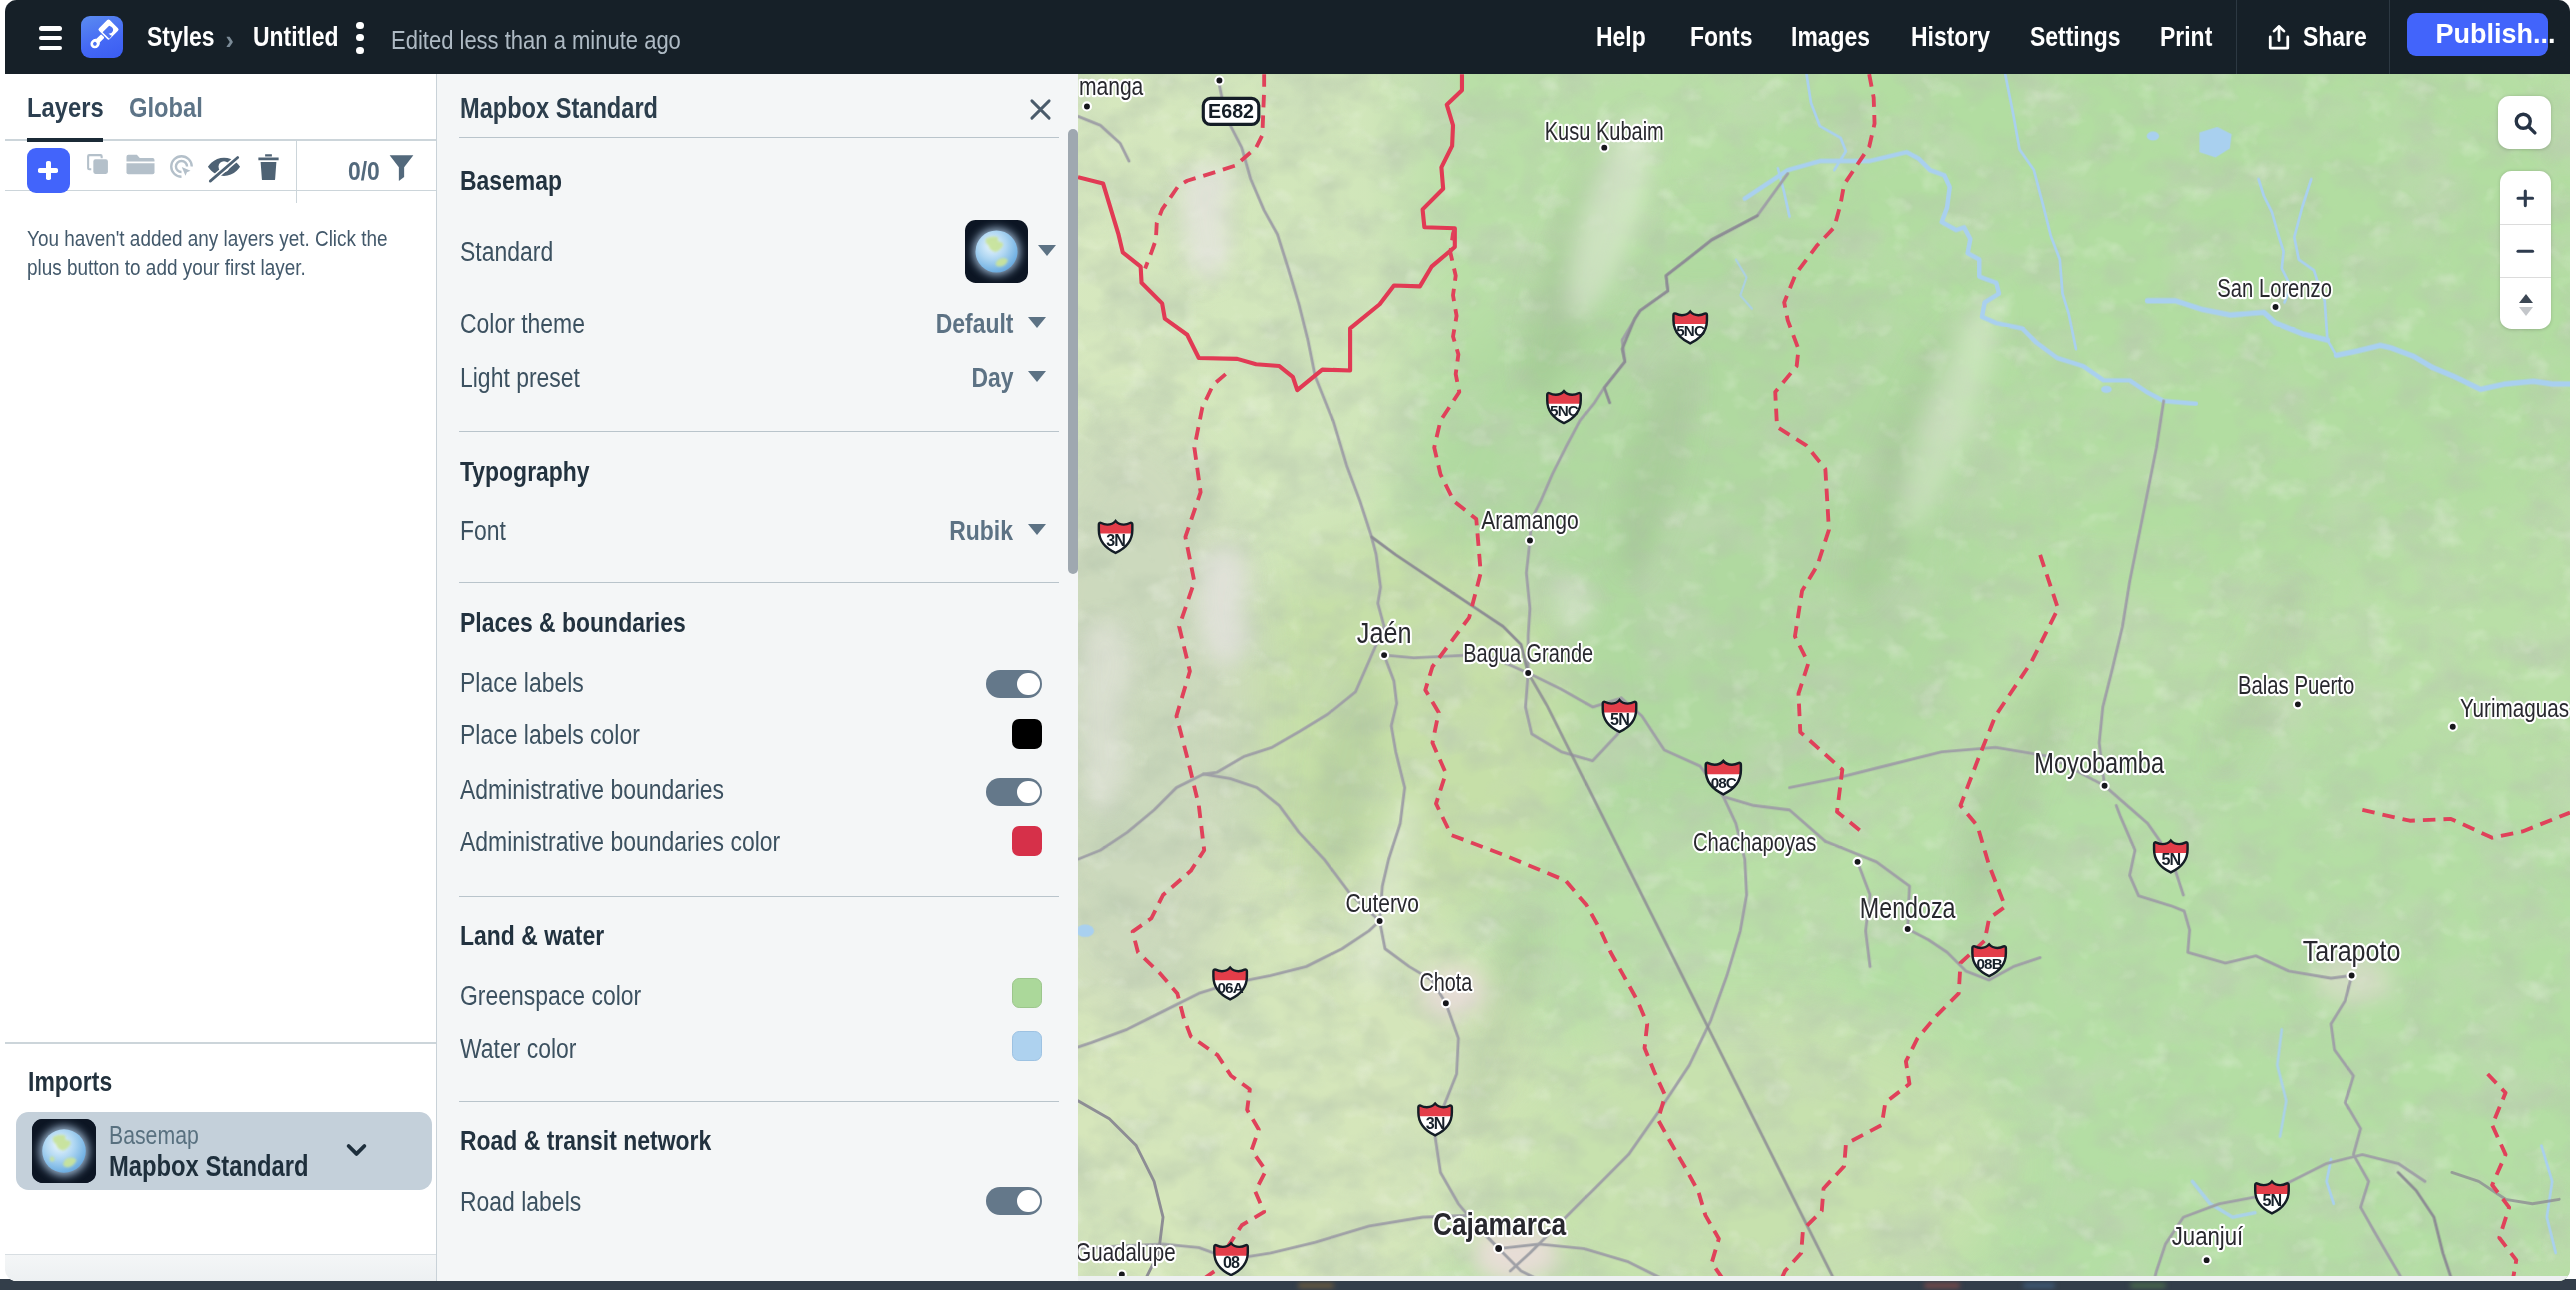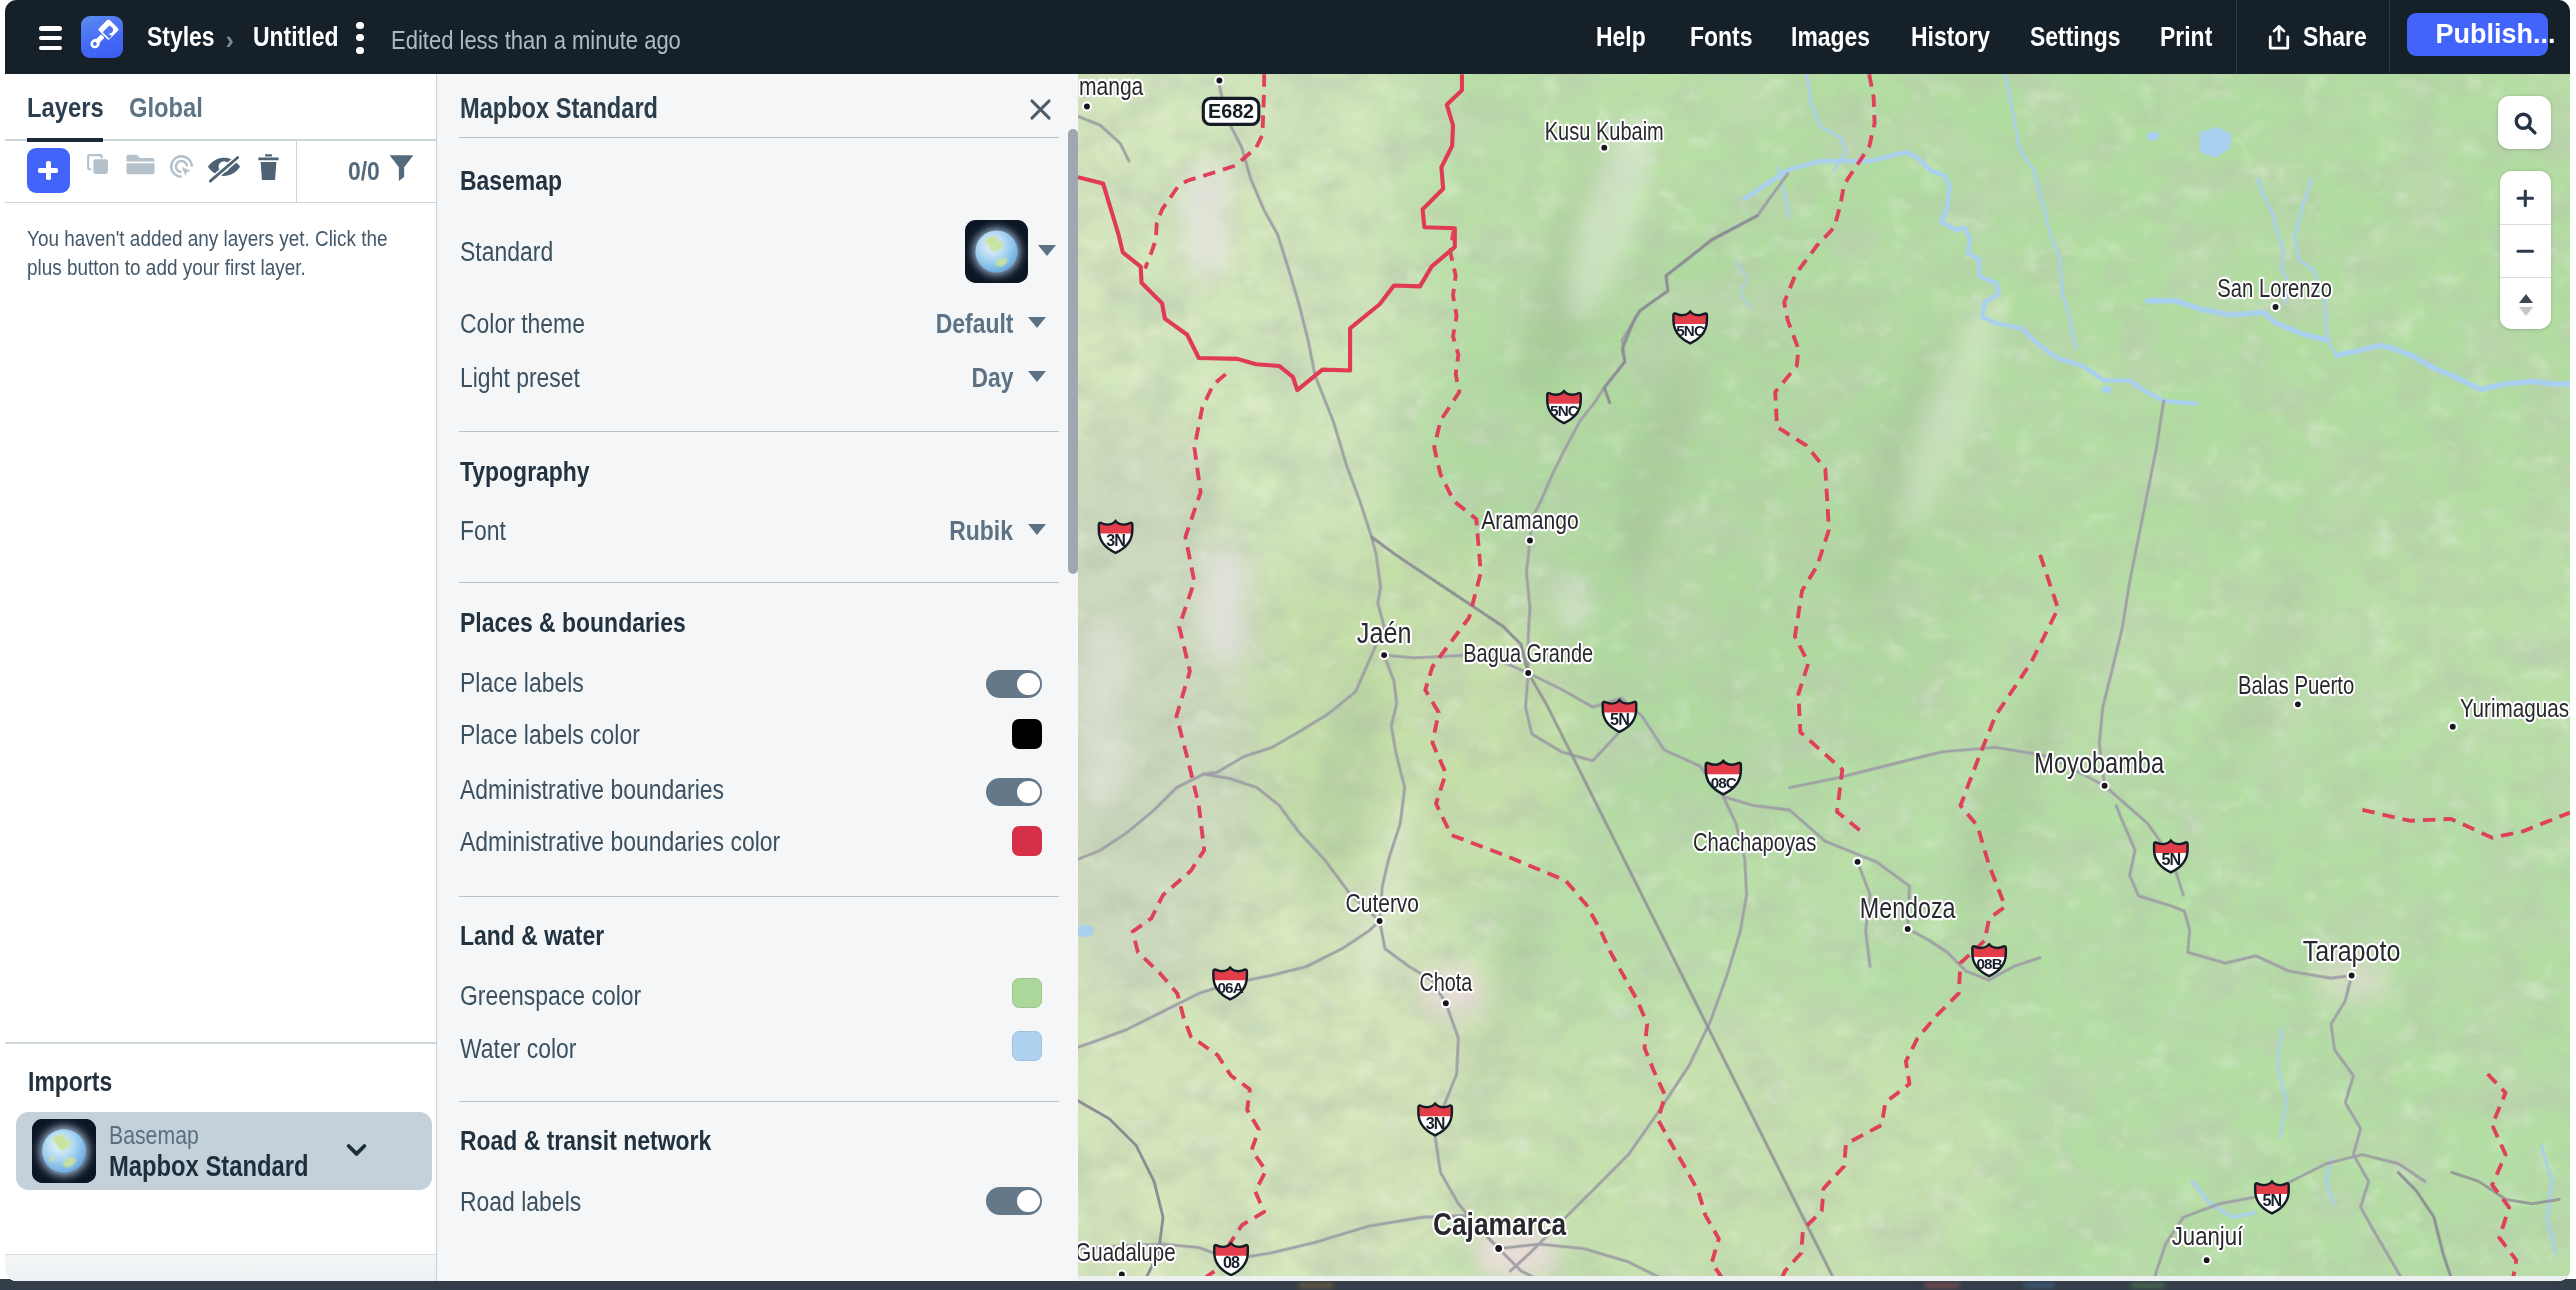--- a/index.html
+++ b/index.html
@@ -19,21 +19,21 @@
   .edited { position:absolute; left:386px; top:26px; color:#aebac4; font-size:25px; font-weight:400; transform:scaleX(.88); transform-origin:left center; }
   .vsep { position:absolute; top:0; width:0.9px; height:74px; background:#2c3842; }
   #pubbtn { position:absolute; left:2402px; top:13.4px; width:141px; height:43px; border-radius:9px; background:#4264fb;
             color:#fff; font-weight:700; font-size:27px; text-align:center; line-height:43px;padding-left:28px; }
   
   #side { position:absolute; left:0; top:74px; width:431px; height:1207px; background:#fff; }
   #side .tab1 { position:absolute; left:21.5px; top:19px; font-size:27px; font-weight:700; color:#2c3f50; transform:scaleX(.88); transform-origin:left center; }
   #side .tab2 { position:absolute; left:124px; top:19px; font-size:27px; font-weight:700; color:#5d7487; transform:scaleX(.88); transform-origin:left center; }
   #side .tabline { position:absolute; left:0; top:65px; width:431px; height:1.8px; background:#ccd5da; }
   #side .tabactive { position:absolute; left:21.5px; top:64px; width:76px; height:3.6px; background:#1b2a36; }
-  #side .toolrow { position:absolute; left:0; top:65px; width:431px; height:64px; border-bottom:1.8px solid #ccd5da;text-align:center; }
+  #side .toolrow { position:absolute; left:0; top:65px; width:431px; height:52px; border-bottom:1.8px solid #ccd5da;text-align:center; }
   #addbtn { position:absolute; left:21.5px; top:9px; width:43px; height:45px; border-radius:9px; background:#4264fb; }
   #addbtn:before { content:""; position:absolute; left:11.6px; top:19.7px; width:19.7px; height:5.4px; background:#fff; border-radius:1.8px; }
   #addbtn:after  { content:""; position:absolute; left:19px; top:12.5px; width:5.4px; height:19.7px; background:#fff; border-radius:1.8px; }
   .tico { position:absolute; top:12.5px; }
   .toolsep { position:absolute; left:291px; top:0px; width:0.9px; height:64px; background:#ccd5da; }
   .counter { position:absolute; left:343px; top:17px; font-size:26px; font-weight:700; color:#53697c; transform:scaleX(.88); transform-origin:left center; }
   .msg { position:absolute; left:21.5px; top:151px; width:448px; font-size:21.5px; line-height:29px; color:#43596b; transform:scaleX(.88); transform-origin:left top; }
   .imp-border { position:absolute; left:0; top:968px; width:431px; height:1.8px; background:#ccd5da; }
   .imp-title { position:absolute; left:22.4px; top:993px; font-size:27px; font-weight:700; color:#22313d; transform:scaleX(.85); transform-origin:left center; }
   .imp-card { position:absolute; left:10.7px; top:1038px; width:416px; height:78px; border-radius:12.5px; background:#c4d0da; }

